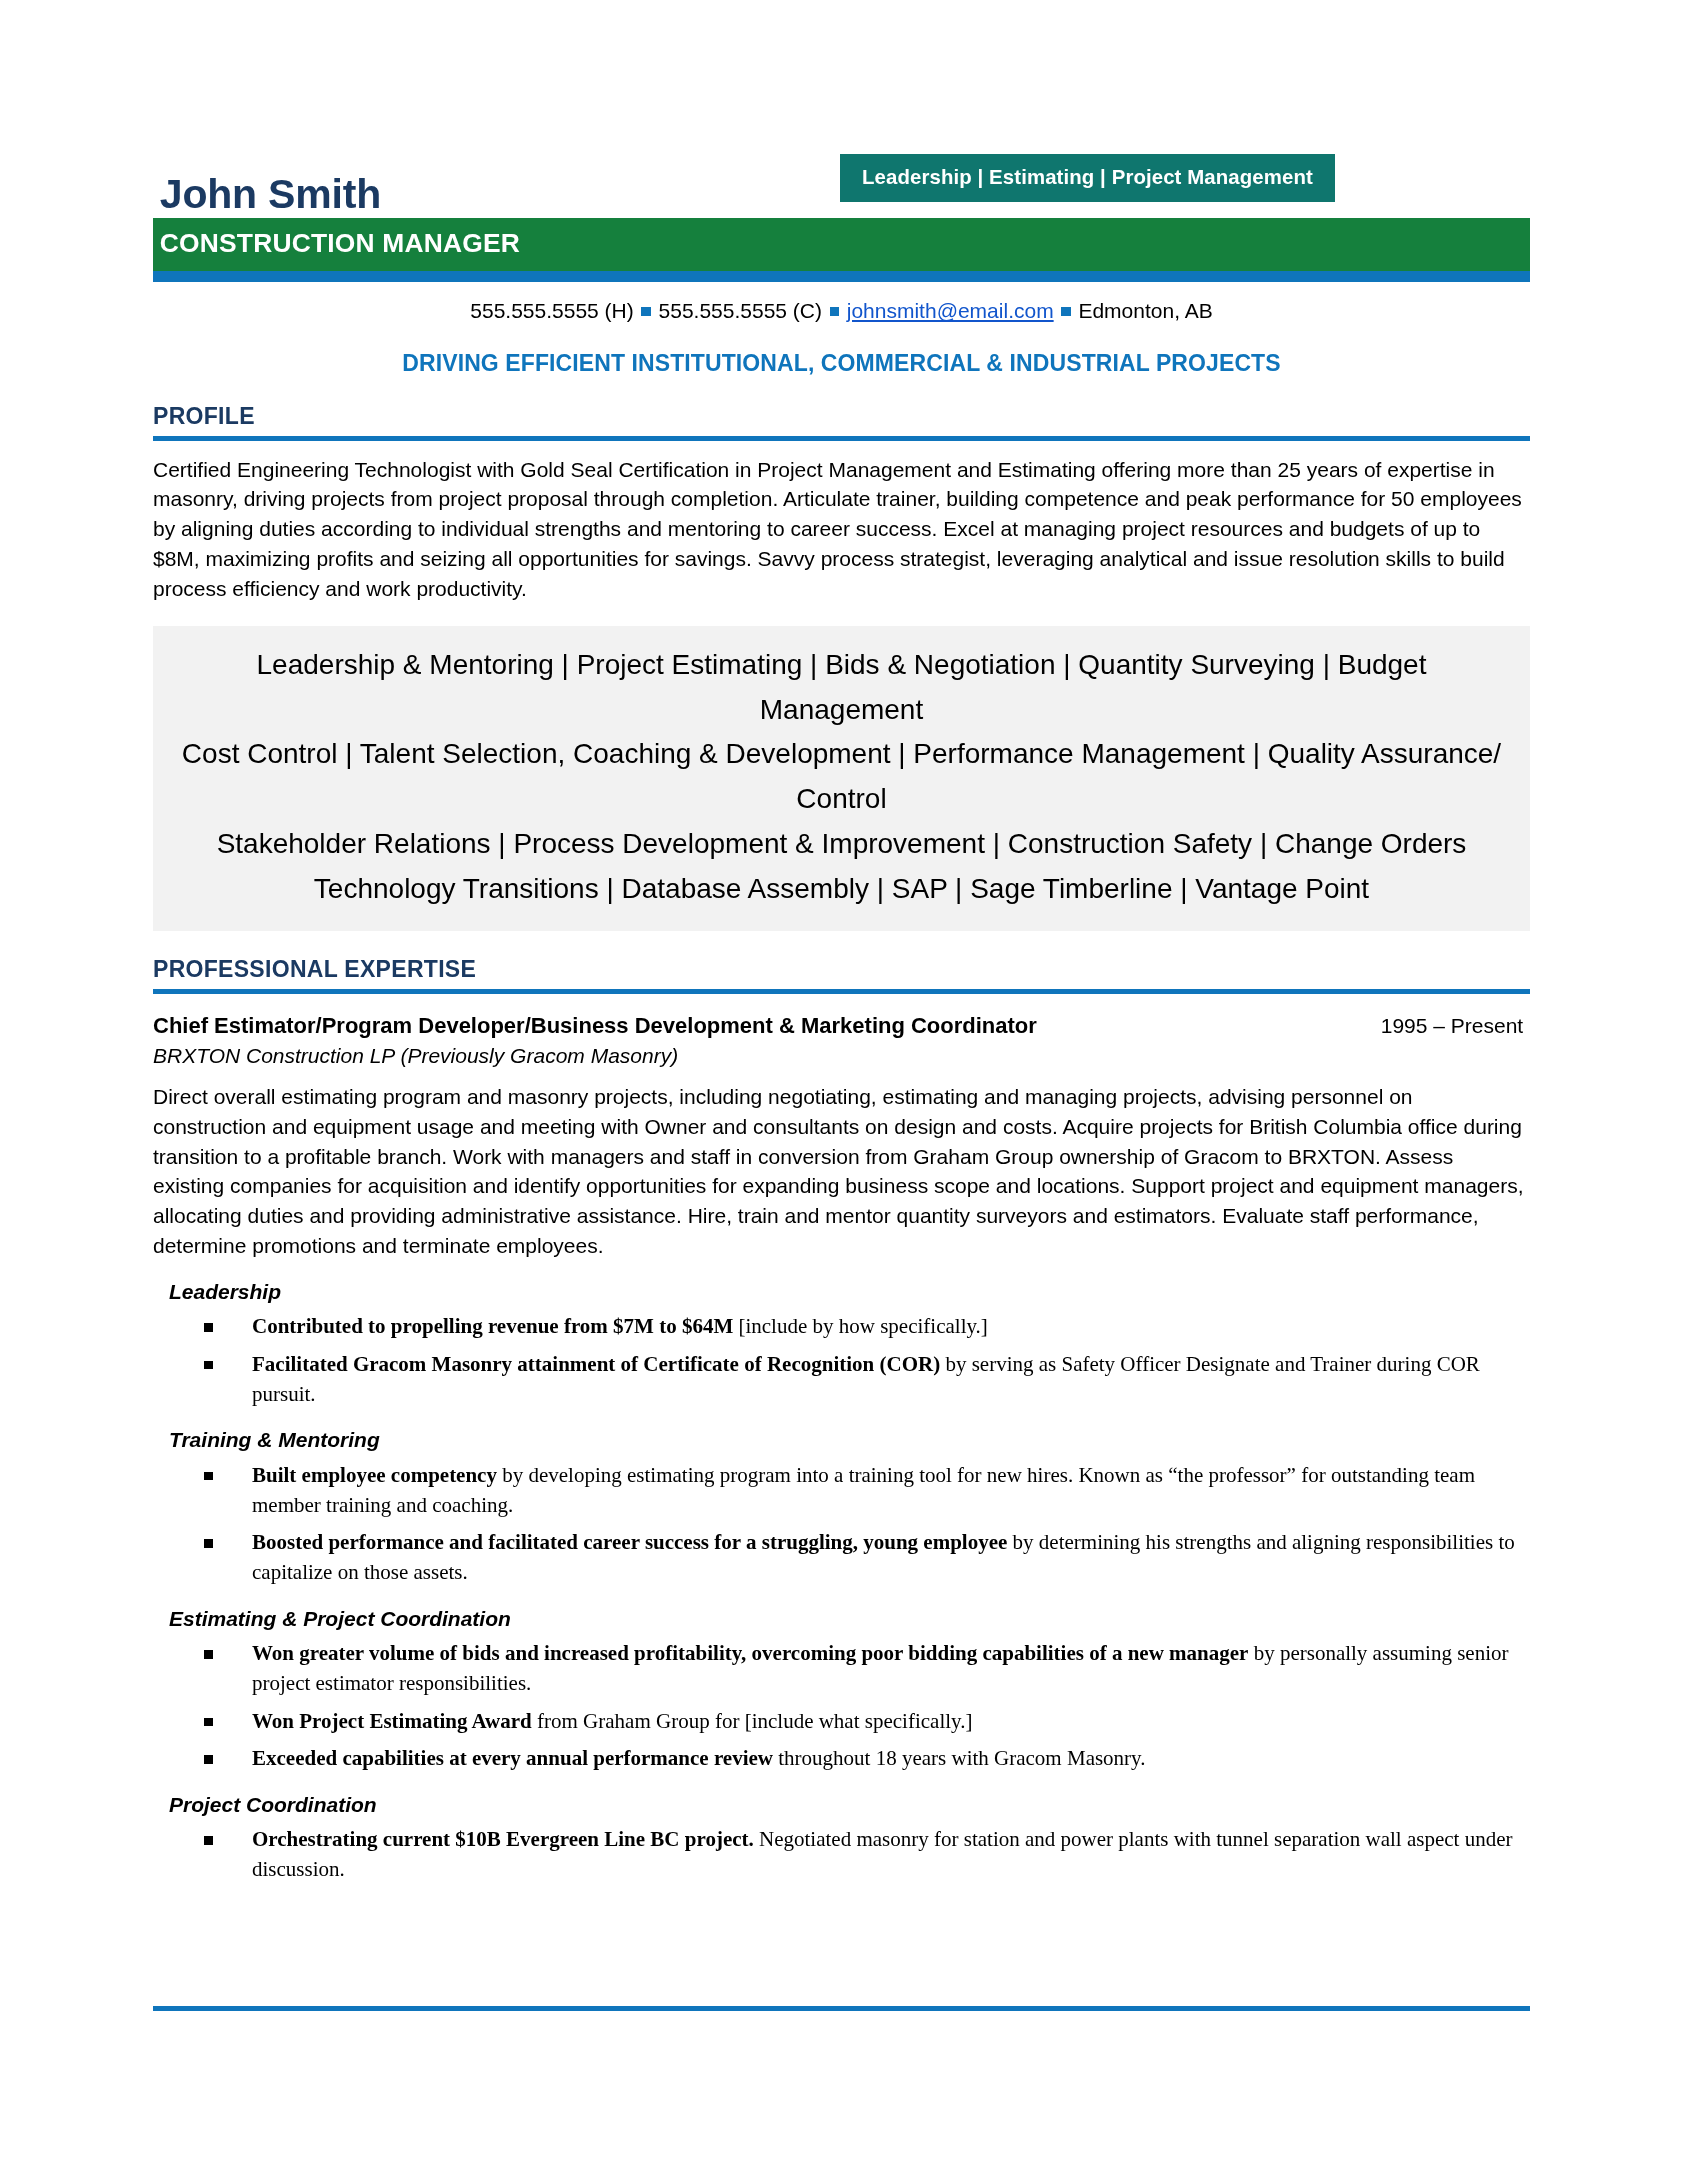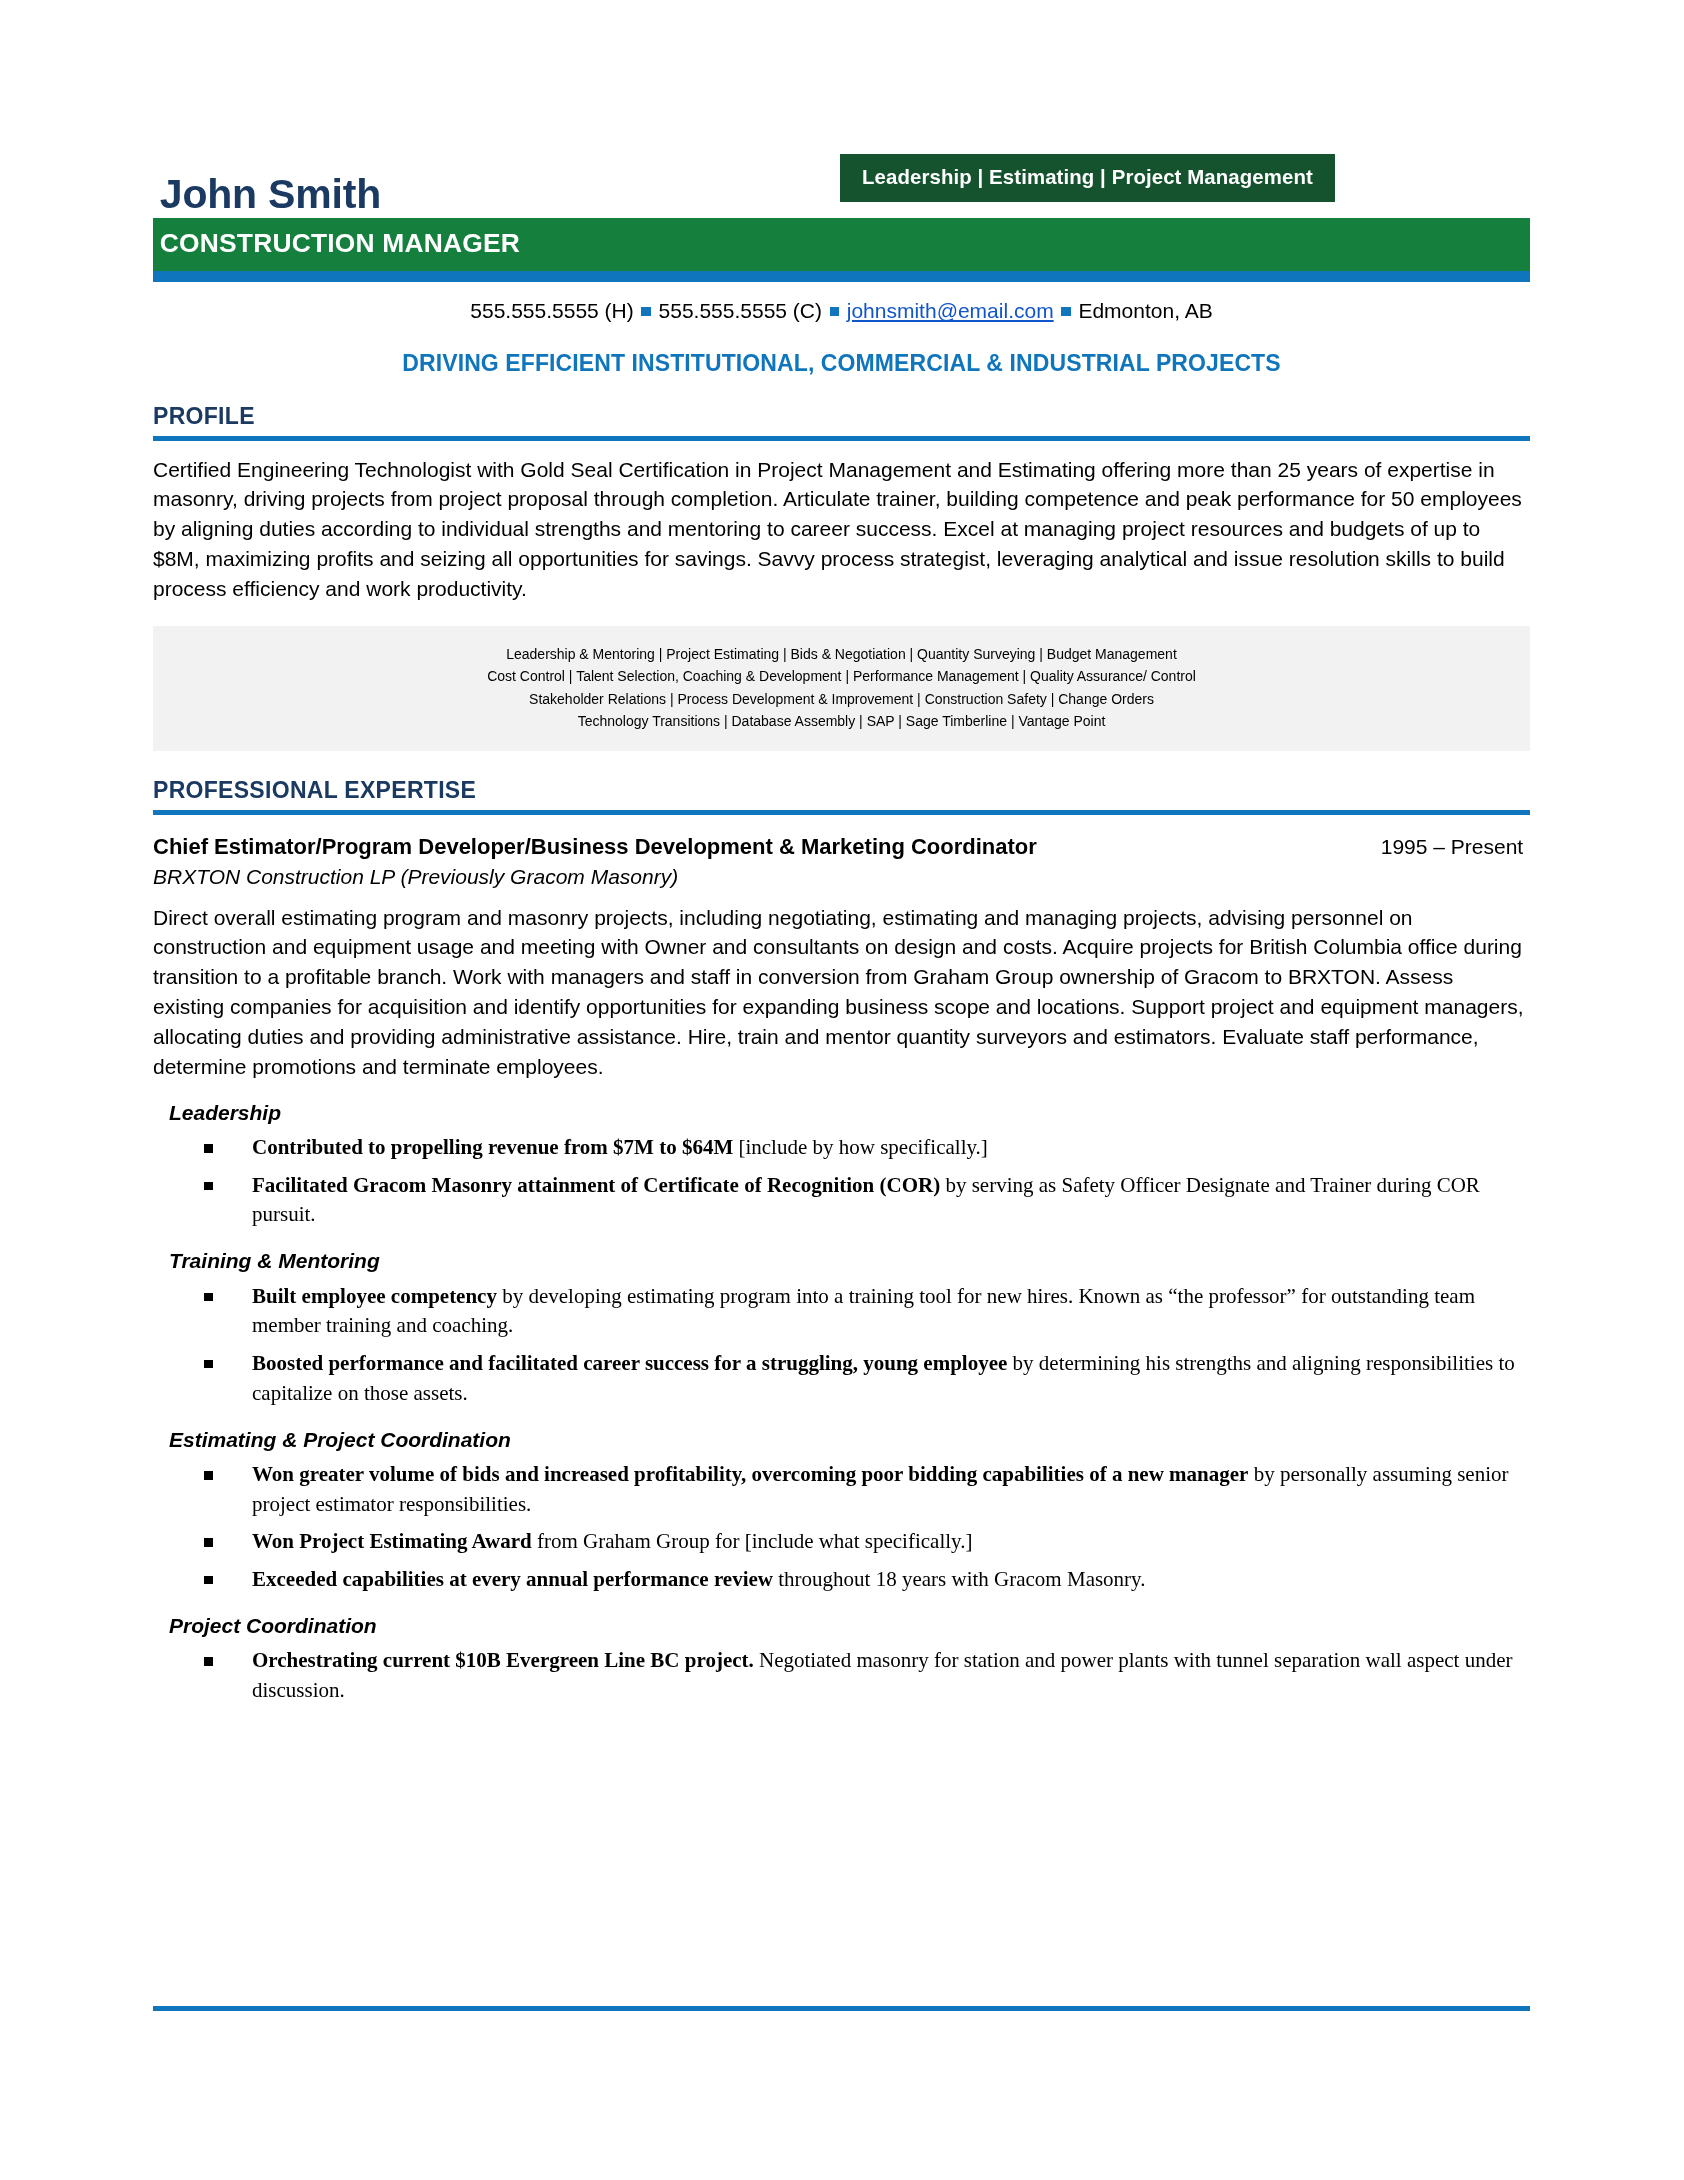--- a/index.html
+++ b/index.html
@@ -40,21 +40,21 @@
     font-weight: bold;
     color: #1b3a62;
     letter-spacing: -0.2px;
     line-height: 1;
   }
 
   .tagline-box {
     position: absolute;
     left: 687px;
     top: 8.5px;
-    background: #14532d;
+    background: #0f766e;
     color: #ffffff;
     font-size: 20.4px;
     font-weight: bold;
     padding: 12px 22px 13.6px 22px;
     white-space: nowrap;
     letter-spacing: 0.1px;
   }
 
   .title-bar {
     background: #15803d;
@@ -129,21 +129,21 @@
   }
 
   
   .skills-box {
     background: #f2f2f2;
     margin-top: 22px;
     padding: 17px 19px 19px 19px;
     text-align: center;
   }
   .skills-line {
-    font-size: 14px;
+    font-size: 28px;
     color: #000000;
     line-height: 1.6;
   }
 
   
   .job-header {
     display: flex;
     justify-content: space-between;
     align-items: baseline;
     margin-top: 19px;

